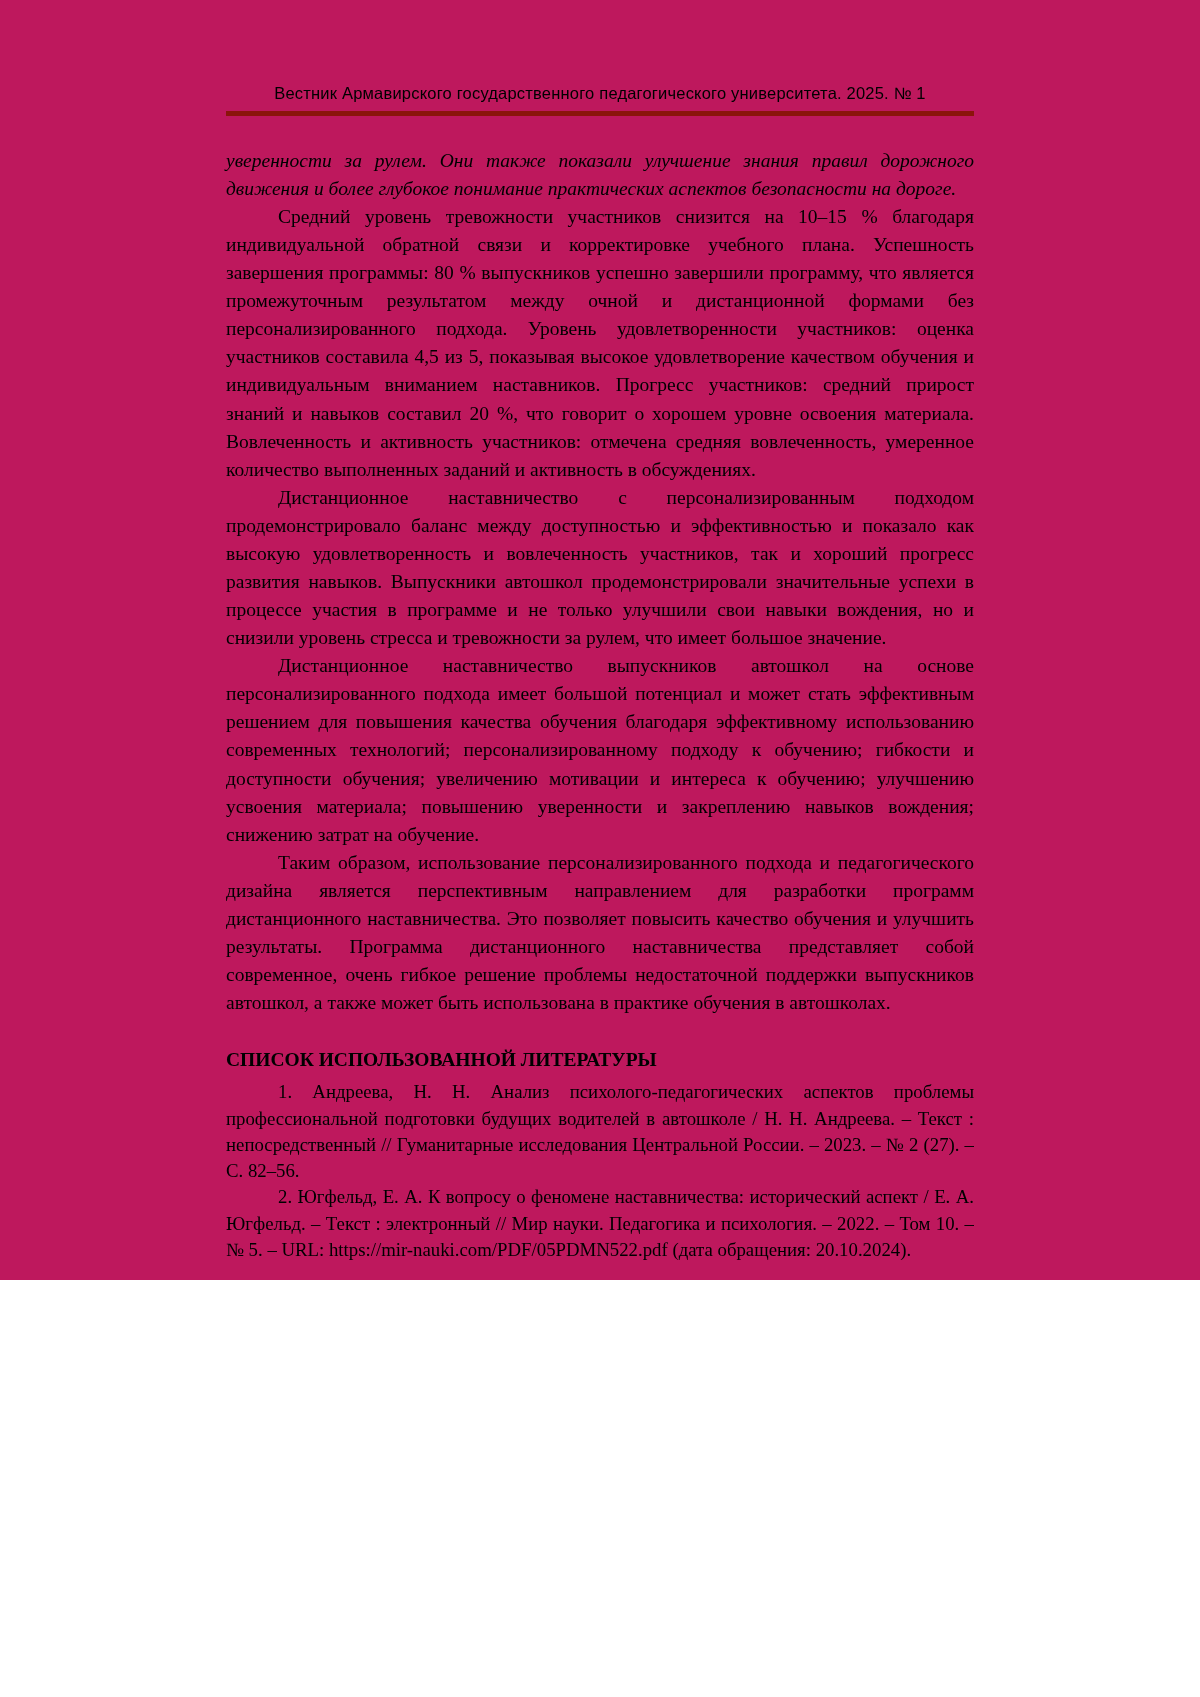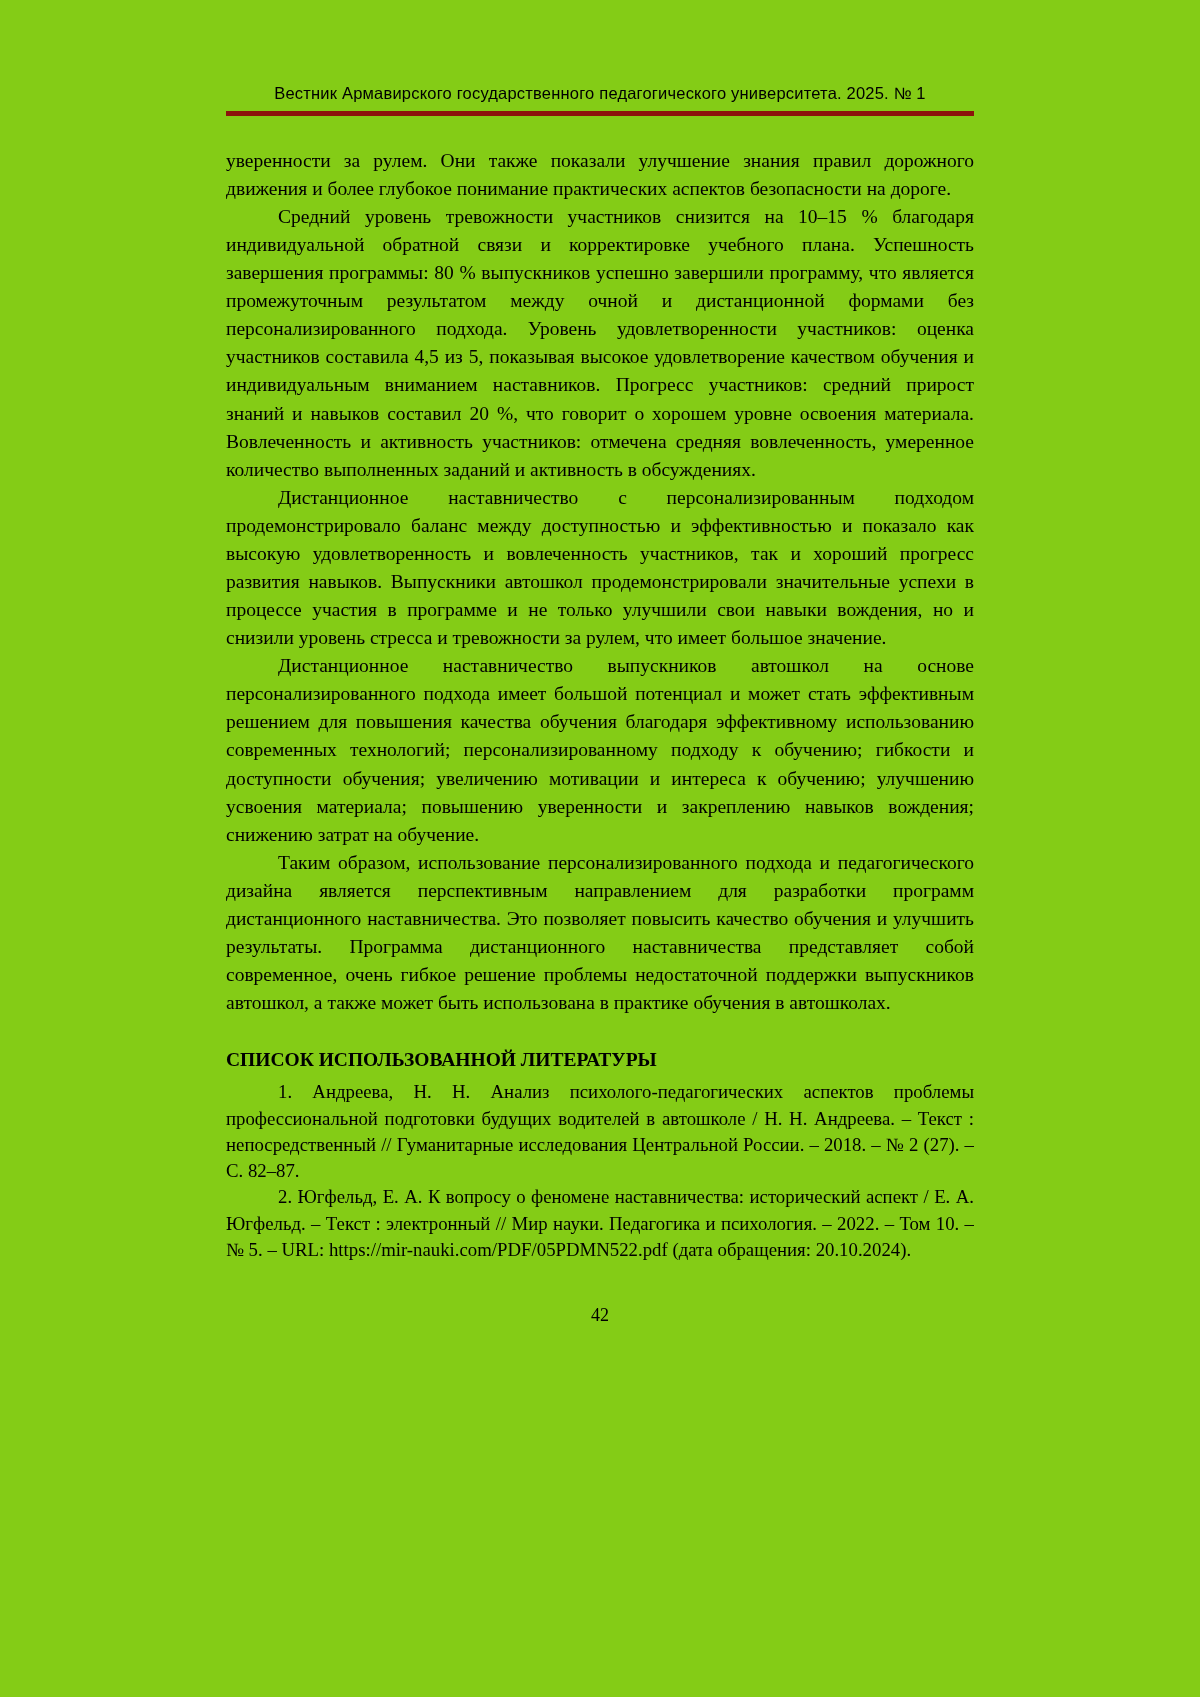--- a/index.html
+++ b/index.html
@@ -2,23 +2,23 @@
 <html lang="ru"><head>
 <meta charset="utf-8">
 <style>
   html, body {
     margin: 0;
     padding: 0;
     background: #ffffff;
   }
   .page {
     width: 1200px;
-    height: 1697px;
+    height: 1280px;
     margin: 0 auto;
-    background: #84cc16;
+    background: #be185d;
     position: relative;
     font-family: "Liberation Serif", serif;
     color: #000000;
     box-sizing: border-box;
   }
   .content {
     width: 748px;
     margin: 0 auto;
     padding-top: 84px;
   }
@@ -42,20 +42,21 @@
     line-height: 1.44;
     text-align: justify;
   }
   .body-text p {
     margin: 0;
     padding: 0;
     text-indent: 52px;
   }
   .body-text p.no-indent {
     text-indent: 0;
+    font-style: italic;
   }
   .refs-heading {
     margin-top: 32px;
     margin-bottom: 8px;
     font-size: 19.5px;
     font-weight: bold;
     text-align: left;
   }
   .references {
     font-size: 18.8px;
@@ -87,20 +88,20 @@
       <p class="no-indent">уверенности за рулем. Они также показали улучшение знания правил дорожного движения и более глубокое понимание практических аспектов безопасности на дороге.</p>
       <p>Средний уровень тревожности участников снизится на 10–15 % благодаря индивидуальной обратной связи и корректировке учебного плана. Успешность завершения программы: 80 % выпускников успешно завершили программу, что является промежуточным результатом между очной и дистанционной формами без персонализированного подхода. Уровень удовлетворенности участников: оценка участников составила 4,5 из 5, показывая высокое удовлетворение качеством обучения и индивидуальным вниманием наставников. Прогресс участников: средний прирост знаний и навыков составил 20 %, что говорит о хорошем уровне освоения материала. Вовлеченность и активность участников: отмечена средняя вовлеченность, умеренное количество выполненных заданий и активность в обсуждениях.</p>
       <p>Дистанционное наставничество с персонализированным подходом продемонстрировало баланс между доступностью и эффективностью и показало как высокую удовлетворенность и вовлеченность участников, так и хороший прогресс развития навыков. Выпускники автошкол продемонстрировали значительные успехи в процессе участия в программе и не только улучшили свои навыки вождения, но и снизили уровень стресса и тревожности за рулем, что имеет большое значение.</p>
       <p>Дистанционное наставничество выпускников автошкол на основе персонализированного подхода имеет большой потенциал и может стать эффективным решением для повышения качества обучения благодаря эффективному использованию современных технологий; персонализированному подходу к обучению; гибкости и доступности обучения; увеличению мотивации и интереса к обучению; улучшению усвоения материала; повышению уверенности и закреплению навыков вождения; снижению затрат на обучение.</p>
       <p>Таким образом, использование персонализированного подхода и педагогического дизайна является перспективным направлением для разработки программ дистанционного наставничества. Это позволяет повысить качество обучения и улучшить результаты. Программа дистанционного наставничества представляет собой современное, очень гибкое решение проблемы недостаточной поддержки выпускников автошкол, а также может быть использована в практике обучения в автошколах.</p>
     </div>
 
     <div class="refs-heading">СПИСОК ИСПОЛЬЗОВАННОЙ ЛИТЕРАТУРЫ</div>
 
     <div class="references">
-      <p>1. Андреева, Н. Н. Анализ психолого-педагогических аспектов проблемы профессиональной подготовки будущих водителей в автошколе / Н. Н. Андреева. – Текст : непосредственный // Гуманитарные исследования Центральной России. – 2018. – № 2 (27). – С. 82–87.</p>
+      <p>1. Андреева, Н. Н. Анализ психолого-педагогических аспектов проблемы профессиональной подготовки будущих водителей в автошколе / Н. Н. Андреева. – Текст : непосредственный // Гуманитарные исследования Центральной России. – 2023. – № 2 (27). – С. 82–56.</p>
       <p>2. Югфельд, Е. А. К вопросу о феномене наставничества: исторический аспект / Е. А. Югфельд. – Текст : электронный // Мир науки. Педагогика и психология. – 2022. – Том 10. – № 5. – URL: https://mir-nauki.com/PDF/05PDMN522.pdf (дата обращения: 20.10.2024).</p>
     </div>
 
     <div class="page-number">42</div>
 
   </div>
 </div>
 
 </body></html>

